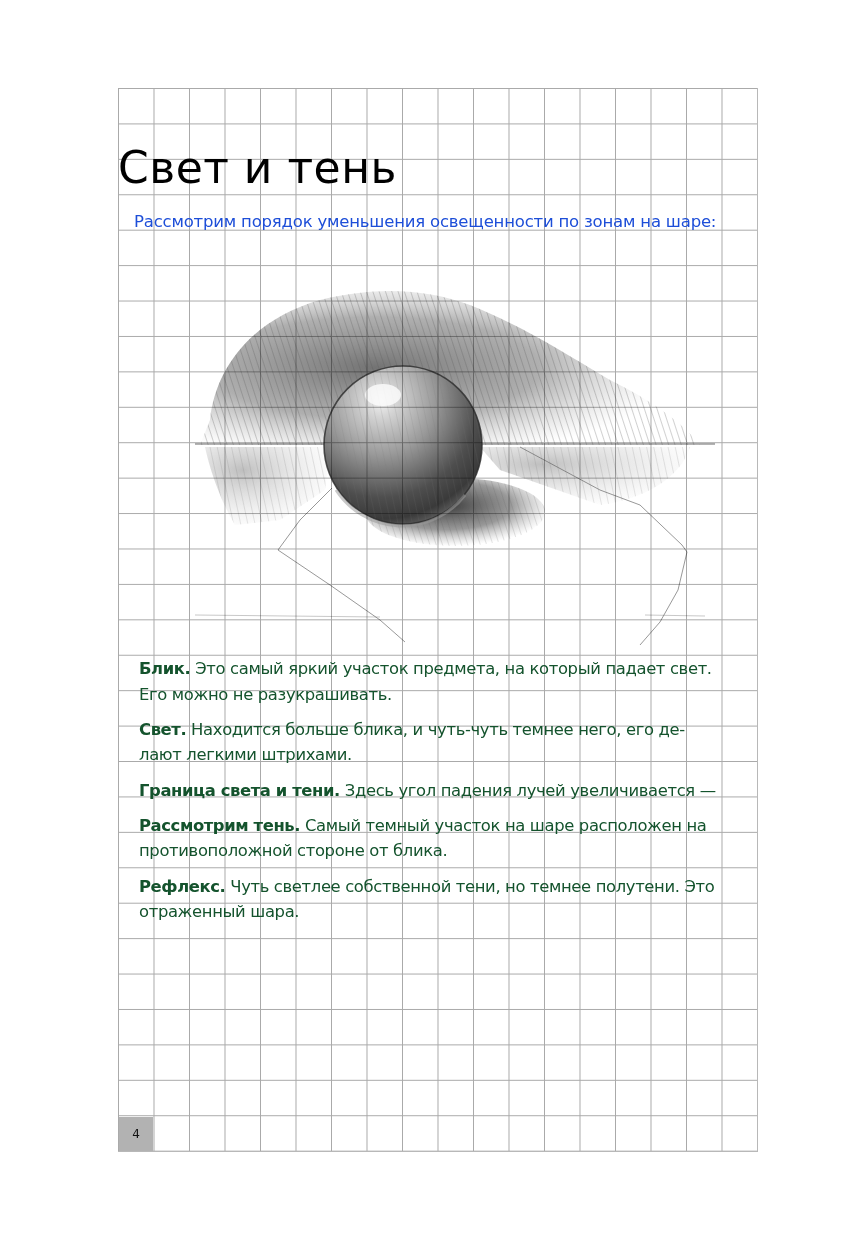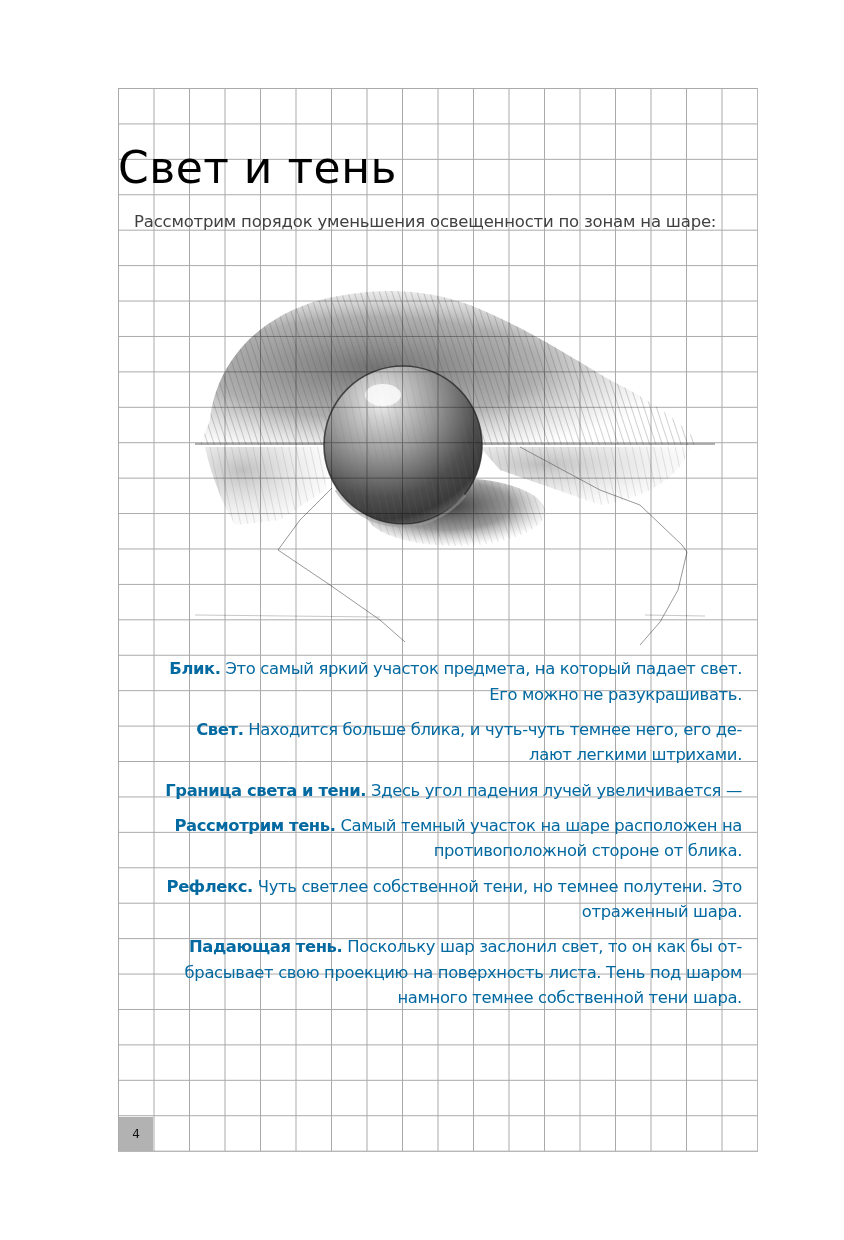--- a/index.html
+++ b/index.html
@@ -23,30 +23,30 @@
     font-family: "DejaVu Sans", sans-serif; font-size: 12px; color: #111;
   }
   .title {
     position: absolute; left: 118px; width: 639px; top: 140px; text-align: left;
     font-family: "DejaVu Sans", sans-serif; font-size: 44px; line-height: 56px;
     letter-spacing: 0.5px; color: #000;
   }
   .intro {
     position: absolute; left: 134px; top: 210px; width: 620px;
     font-family: "DejaVu Sans", sans-serif; font-size: 16.5px; line-height: 24px;
-    letter-spacing: -0.2px; color: #404040; white-space: nowrap;
+    letter-spacing: -0.2px; color: #1d4ed8; white-space: nowrap;
   }
   .sketch {
     position: absolute; left: 180px; top: 270px; width: 560px; height: 390px;
     mix-blend-mode: multiply;
   }
   .body-text {
-    position: absolute; left: 122px; top: 656px; width: 620px;
+    position: absolute; left: 139px; top: 656px; width: 620px;
     font-family: "DejaVu Sans", sans-serif; font-size: 16.4px; line-height: 25.5px;
-    letter-spacing: -0.35px; color: #0369a1; text-align: right;
+    letter-spacing: -0.35px; color: #14532d;
   }
   .para { margin: 0 0 9.8px 0; }
   .term { font-weight: bold; letter-spacing: -0.4px; }
   .line { display: block; white-space: nowrap; }
 </style>
 </head>
 <body>
 
 <div class="page">
   <div class="grid"></div>
@@ -141,21 +141,16 @@
       <span class="line"><span class="term">Граница света и тени.</span><span> Здесь угол падения лучей увеличивается —</span></span>
     </p>
     <p class="para">
       <span class="line"><span class="term">Рассмотрим тень.</span><span> Самый темный участок на шаре расположен на</span></span>
       <span class="line">противоположной стороне от блика.</span>
     </p>
     <p class="para">
       <span class="line"><span class="term">Рефлекс.</span><span> Чуть светлее собственной тени, но темнее полутени. Это</span></span>
       <span class="line">отраженный шара.</span>
     </p>
-    <p class="para">
-      <span class="line"><span class="term">Падающая тень.</span><span> Поскольку шар заслонил свет, то он как бы от-</span></span>
-      <span class="line">брасывает свою проекцию на поверхность листа. Тень под шаром</span>
-      <span class="line">намного темнее собственной тени шара.</span>
-    </p>
   </div>
 
   <div class="page-num">4</div>
 </div>
 
 </body></html>

